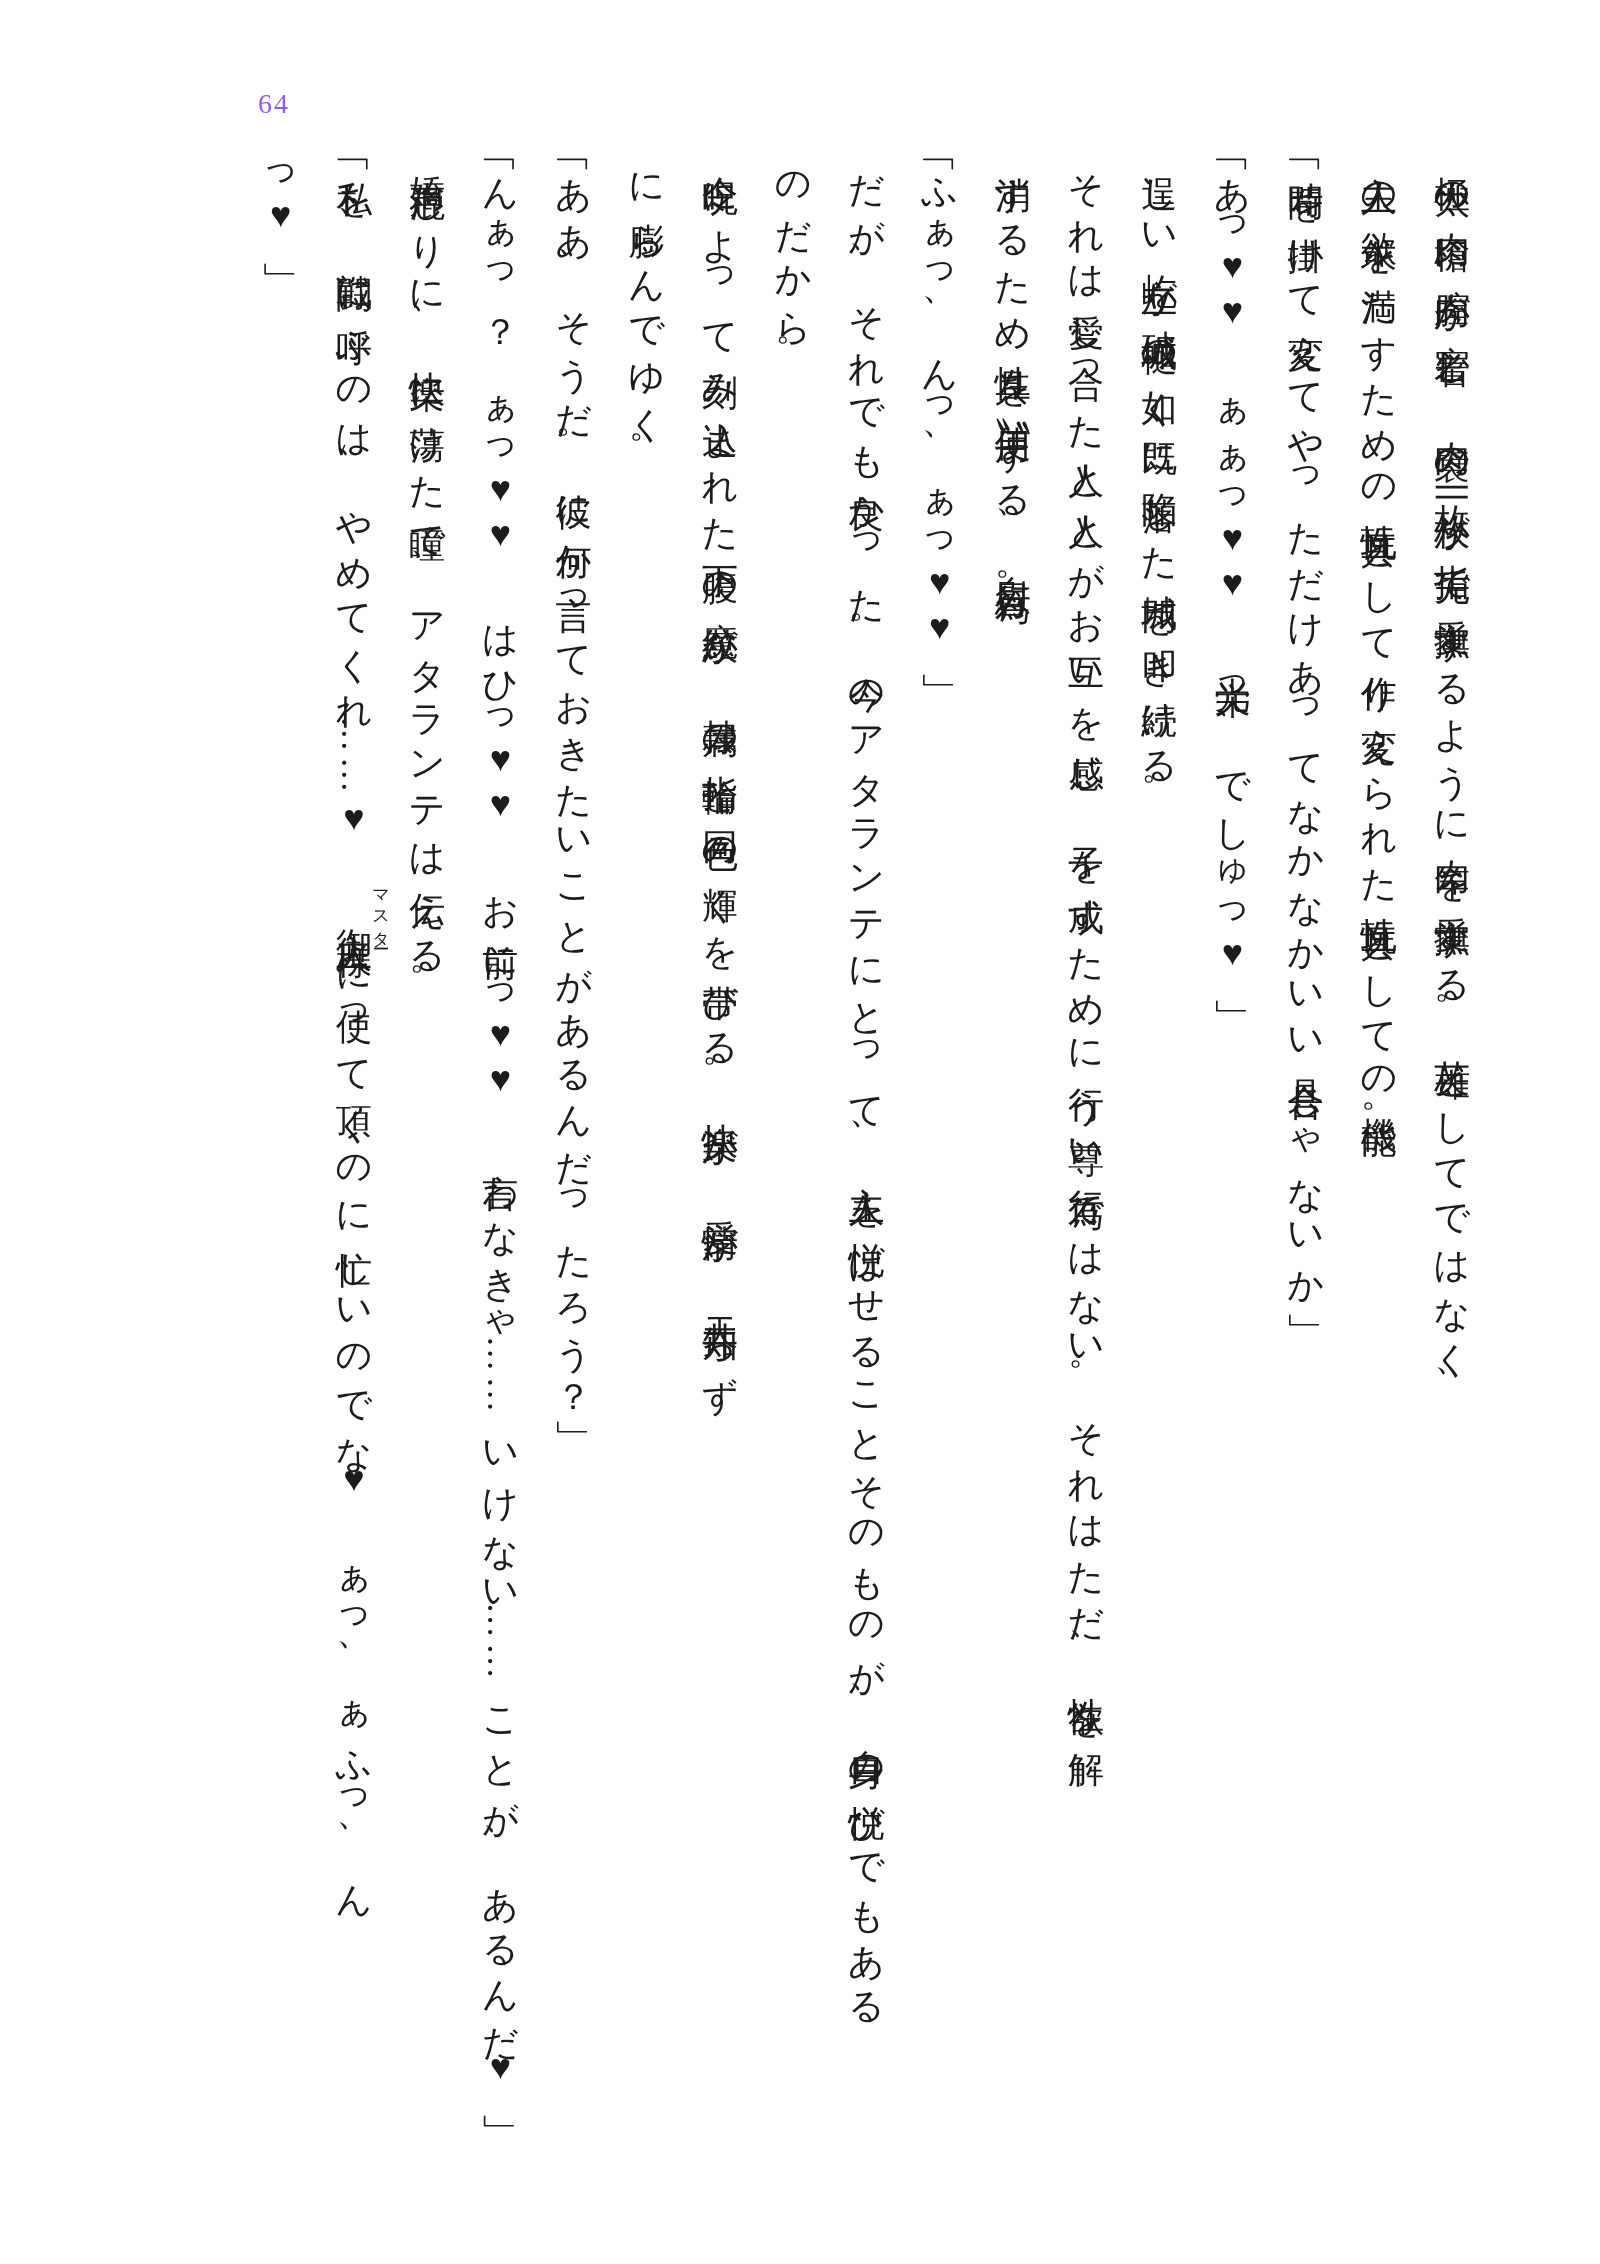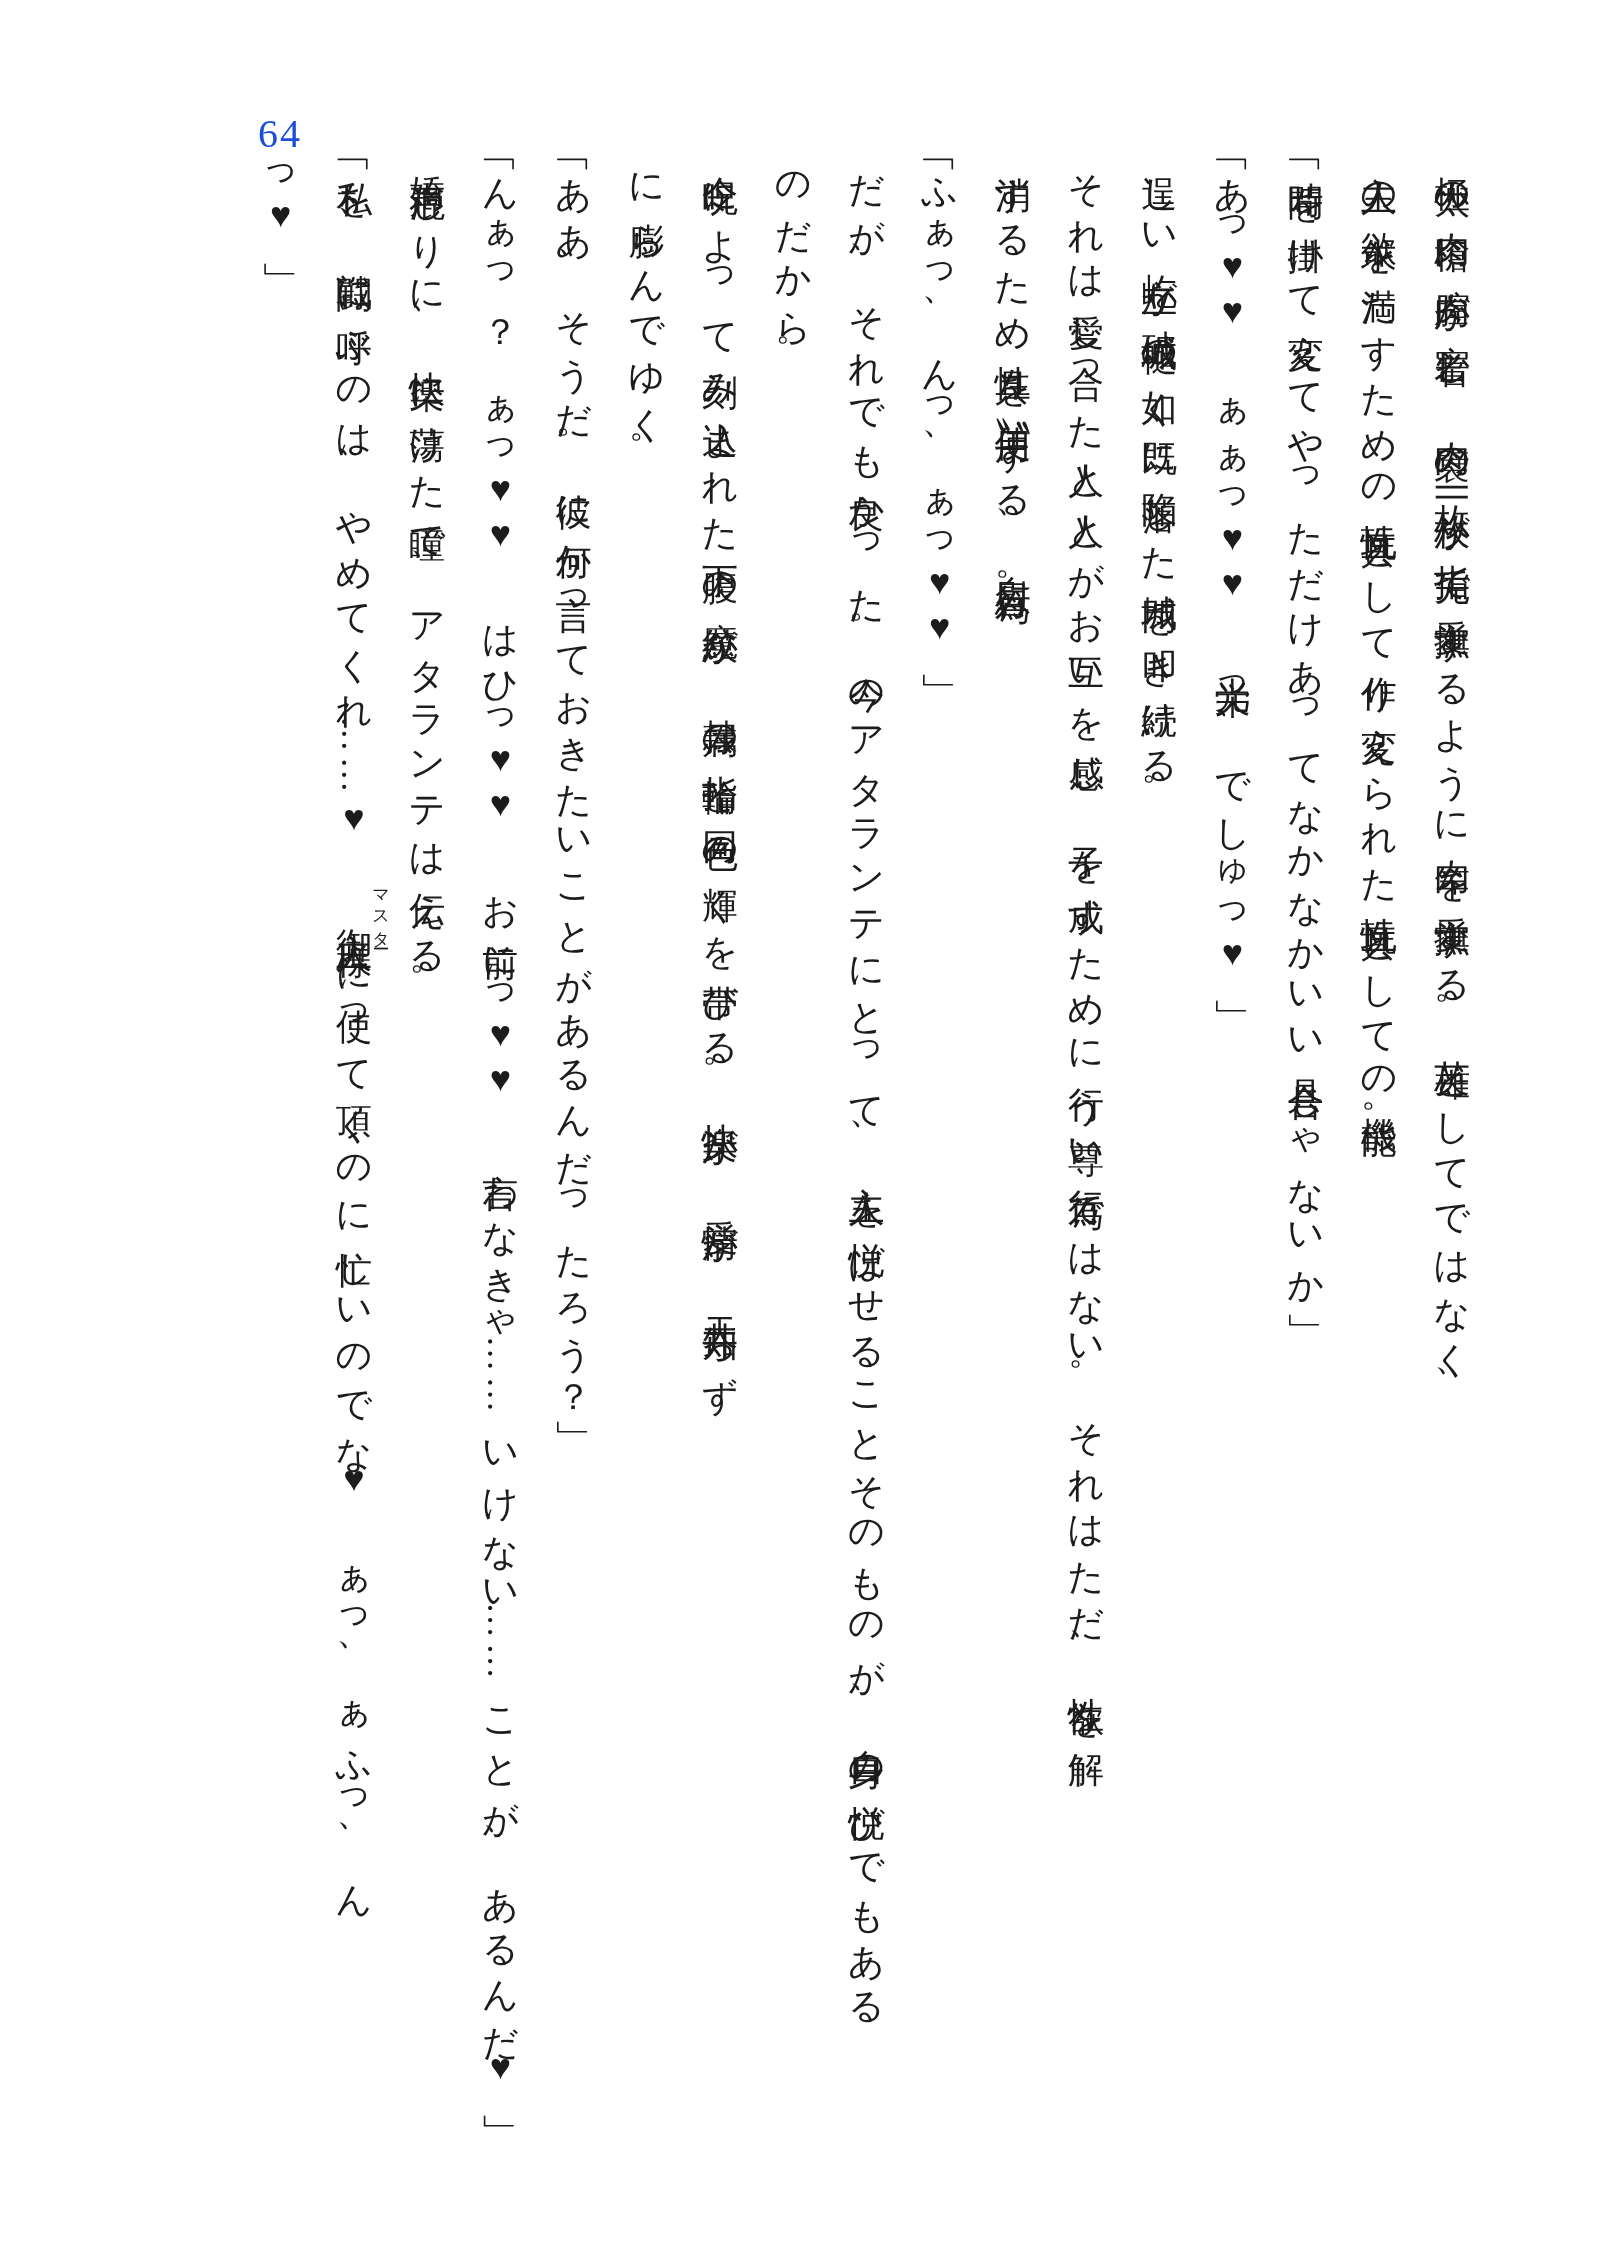--- a/index.html
+++ b/index.html
@@ -11,25 +11,25 @@
     position: relative;
     width: 1600px;
     height: 2264px;
     background: #ffffff;
     overflow: hidden;
     font-family: "Liberation Serif", "DejaVu Serif", serif;
     color: #1c1c1c;
   }
   .page-number {
     position: absolute;
-    top: 110px;
+    top: 88px;
     left: 258px;
-    font-size: 40px;
+    font-size: 28px;
     letter-spacing: 2px;
-    color: #1d4ed8;
+    color: #8b5cf6;
   }
   .text-body {
     position: absolute;
     top: 148px;
     right: 112px;
     width: 1246px;
     height: 2030px;
     writing-mode: vertical-rl;
     text-orientation: mixed;
     font-size: 36px;

